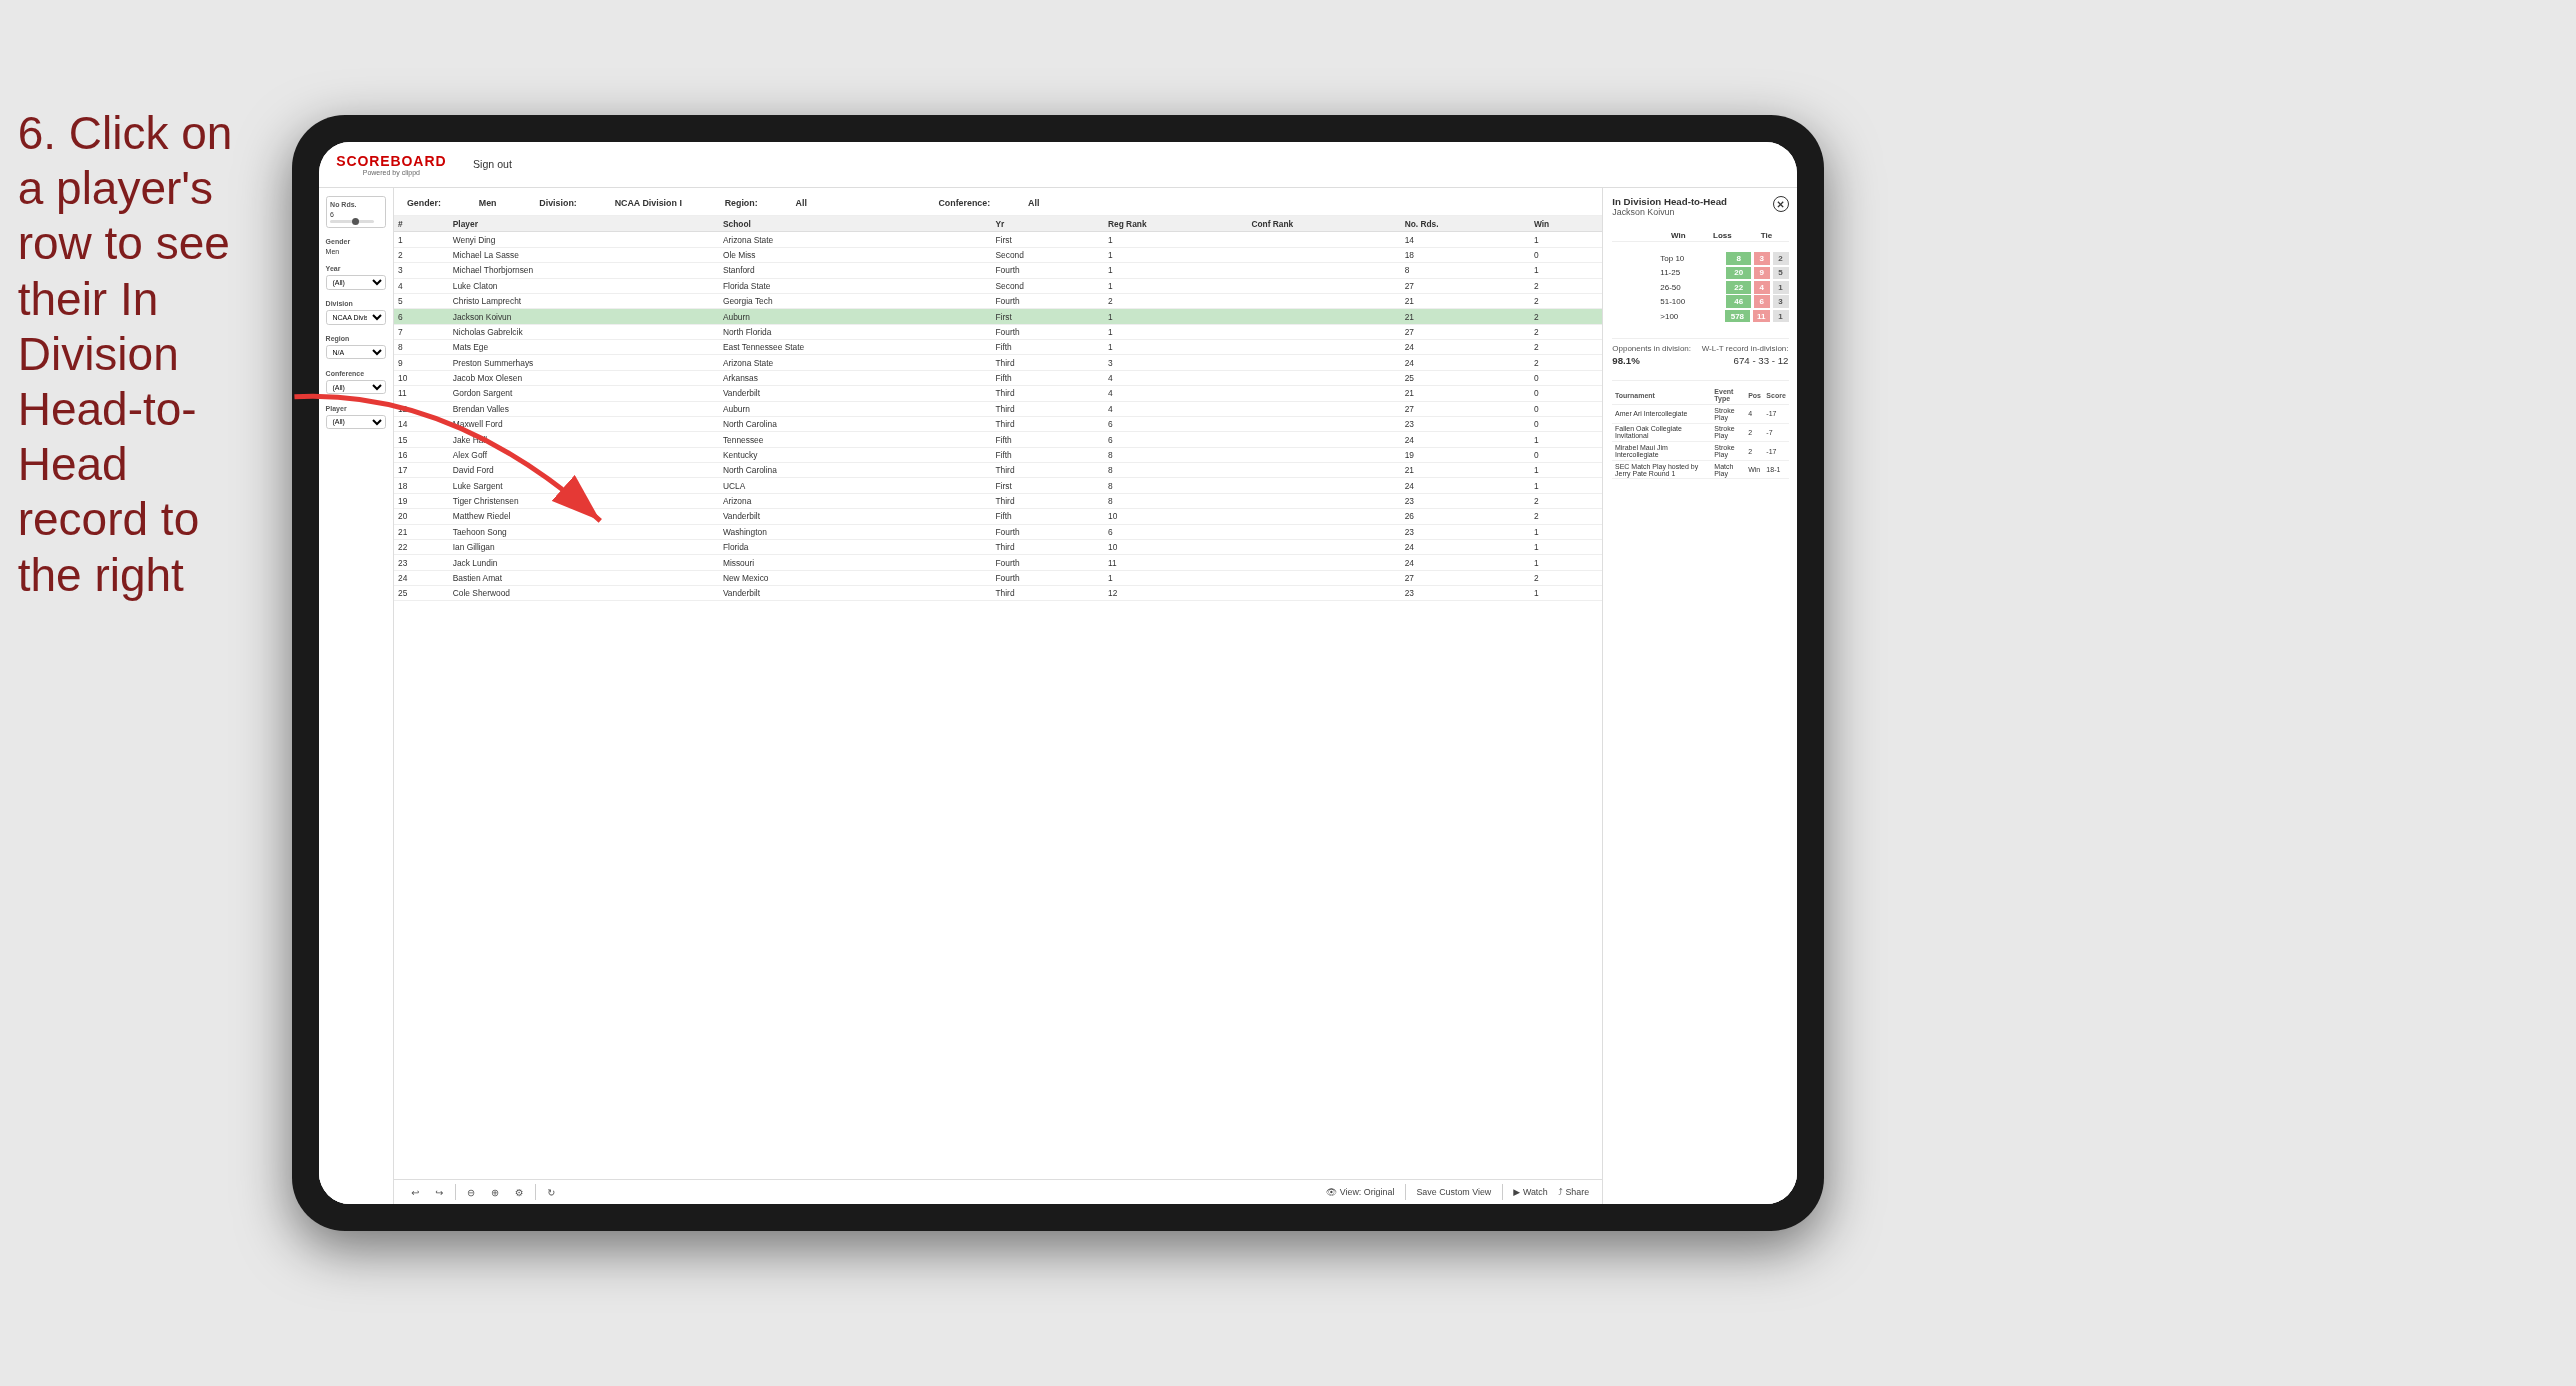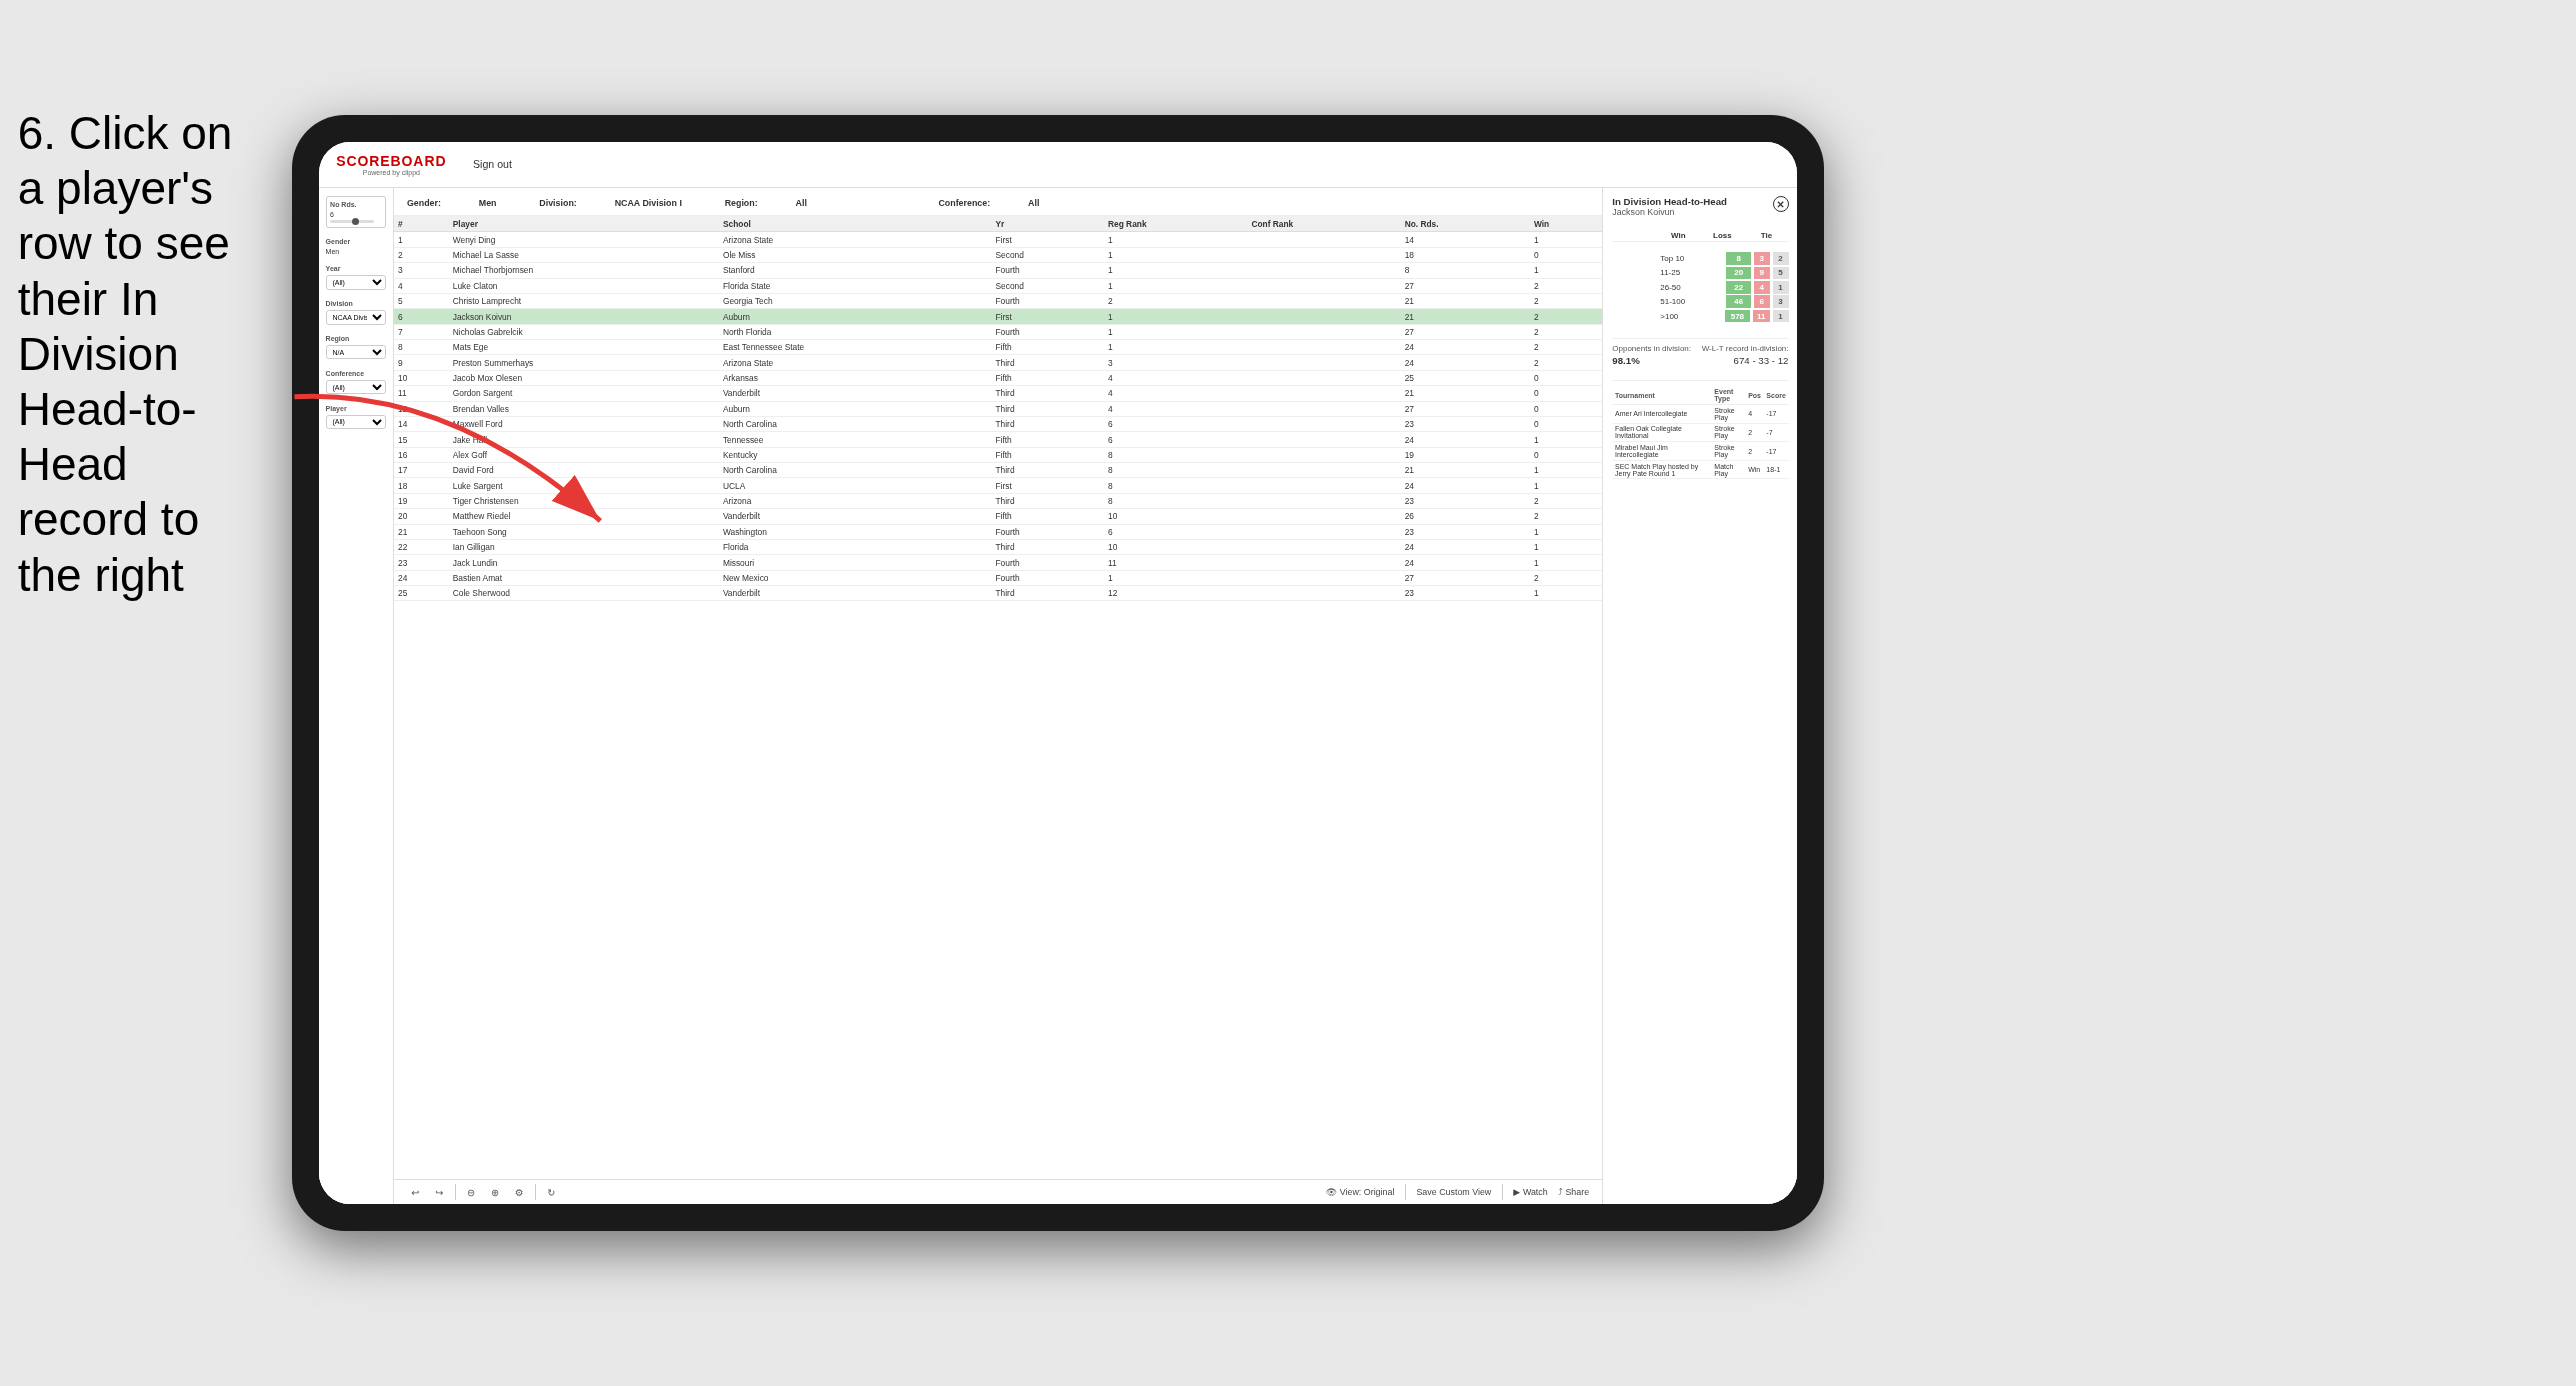--- a/index.html
+++ b/index.html
@@ -14,21 +14,21 @@
 
     
     .instruction-text {
       position: absolute;
       left: 0;
       top: 106px;
       width: 275px;
       font-size: 46px;
       font-weight: 400;
       line-height: 1.2;
-      color: #000000;
+      color: #7f1d1d;
       padding: 0 17.7px;
     }
 
     
     .arrow-container {
       position: absolute;
       left: 248px;
       top: 372px;
       width: 443px;
       height: 266px;

